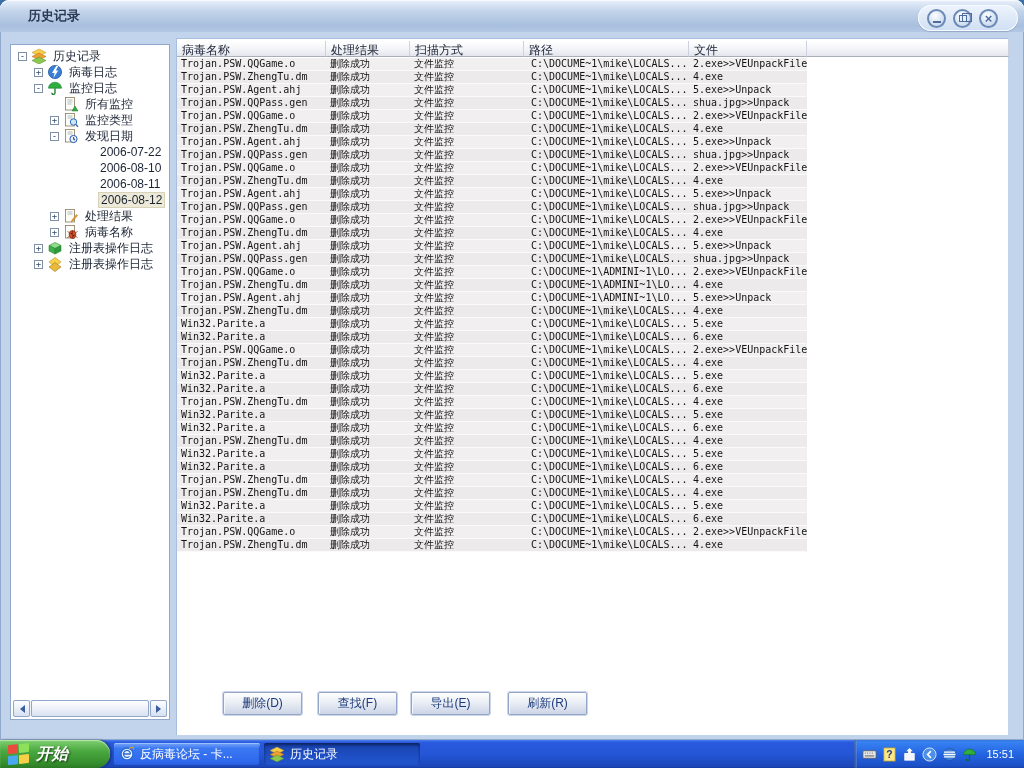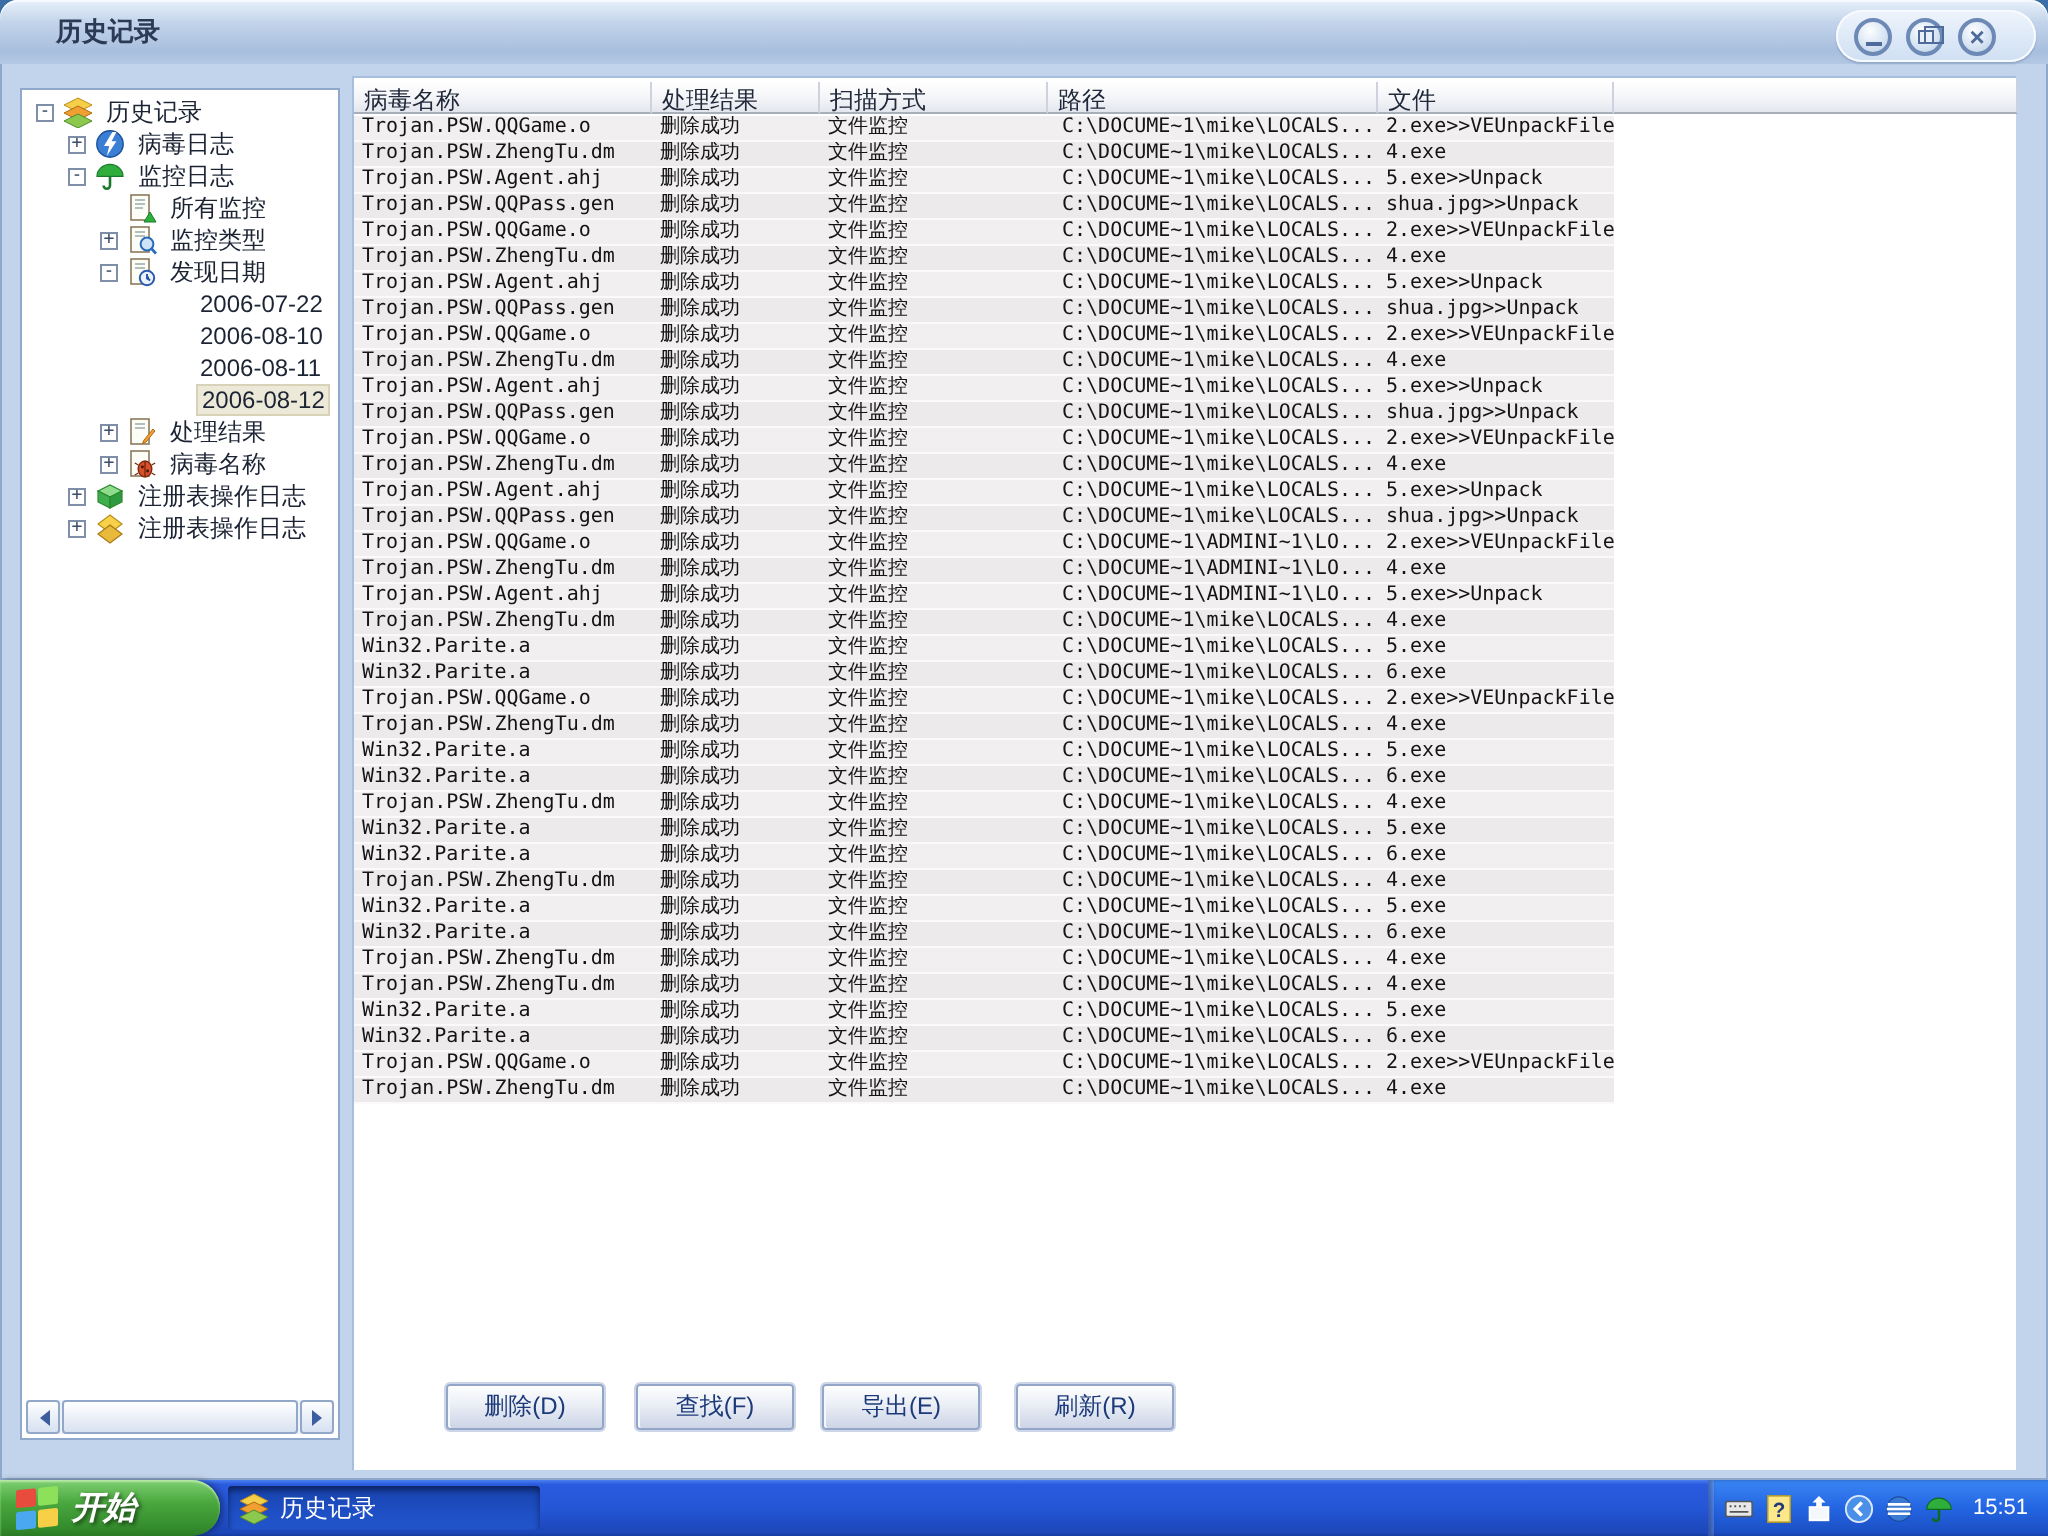--- a/index.html
+++ b/index.html
@@ -549,20 +549,30 @@
     <div id="start-btn">
       <div id="start-flag">
         <span class="f-r"></span>
           <span class="f-g"></span>
           <span class="f-b"></span>
           <span class="f-y"></span>
       </div>
       <span id="start-label">开始</span>
     </div>
     <div id="tasks">
+        <div class="task-btn" style="width: 146px;">
+          <span class="ticon">
+            <svg viewBox="0 0 16 16">
+              <circle cx="8" cy="8" r="6" fill="#eaf3ff" stroke="#2a6ad4" stroke-width="1.4"></circle>
+              <path d="M4.5 8h7M11.5 8a3.5 3.5 0 1 0-1 2.4" fill="none" stroke="#2a6ad4" stroke-width="1.3"></path>
+              <path d="M10 2.5c3-1.5 5.5-1.5 4 1" fill="none" stroke="#d8a028" stroke-width="1.2"></path>
+            </svg>
+          </span>
+          <span>反病毒论坛 - 卡...</span>
+        </div>
         <div class="task-btn active" style="width: 156px;">
           <span class="ticon">
             <svg viewBox="0 0 16 16">
               <path d="M8 1 15 4.5 8 8 1 4.5Z" fill="#f6cf4a" stroke="#bb8d1e" stroke-width=".5"></path>
               <path d="M8 5 15 8.5 8 12 1 8.5Z" fill="#f0a032" stroke="#b06a10" stroke-width=".5"></path>
               <path d="M8 9 15 12.5 8 16 1 12.5Z" fill="#8cc84e" stroke="#4f8c2a" stroke-width=".5"></path>
             </svg>
           </span>
           <span>历史记录</span>
         </div>

